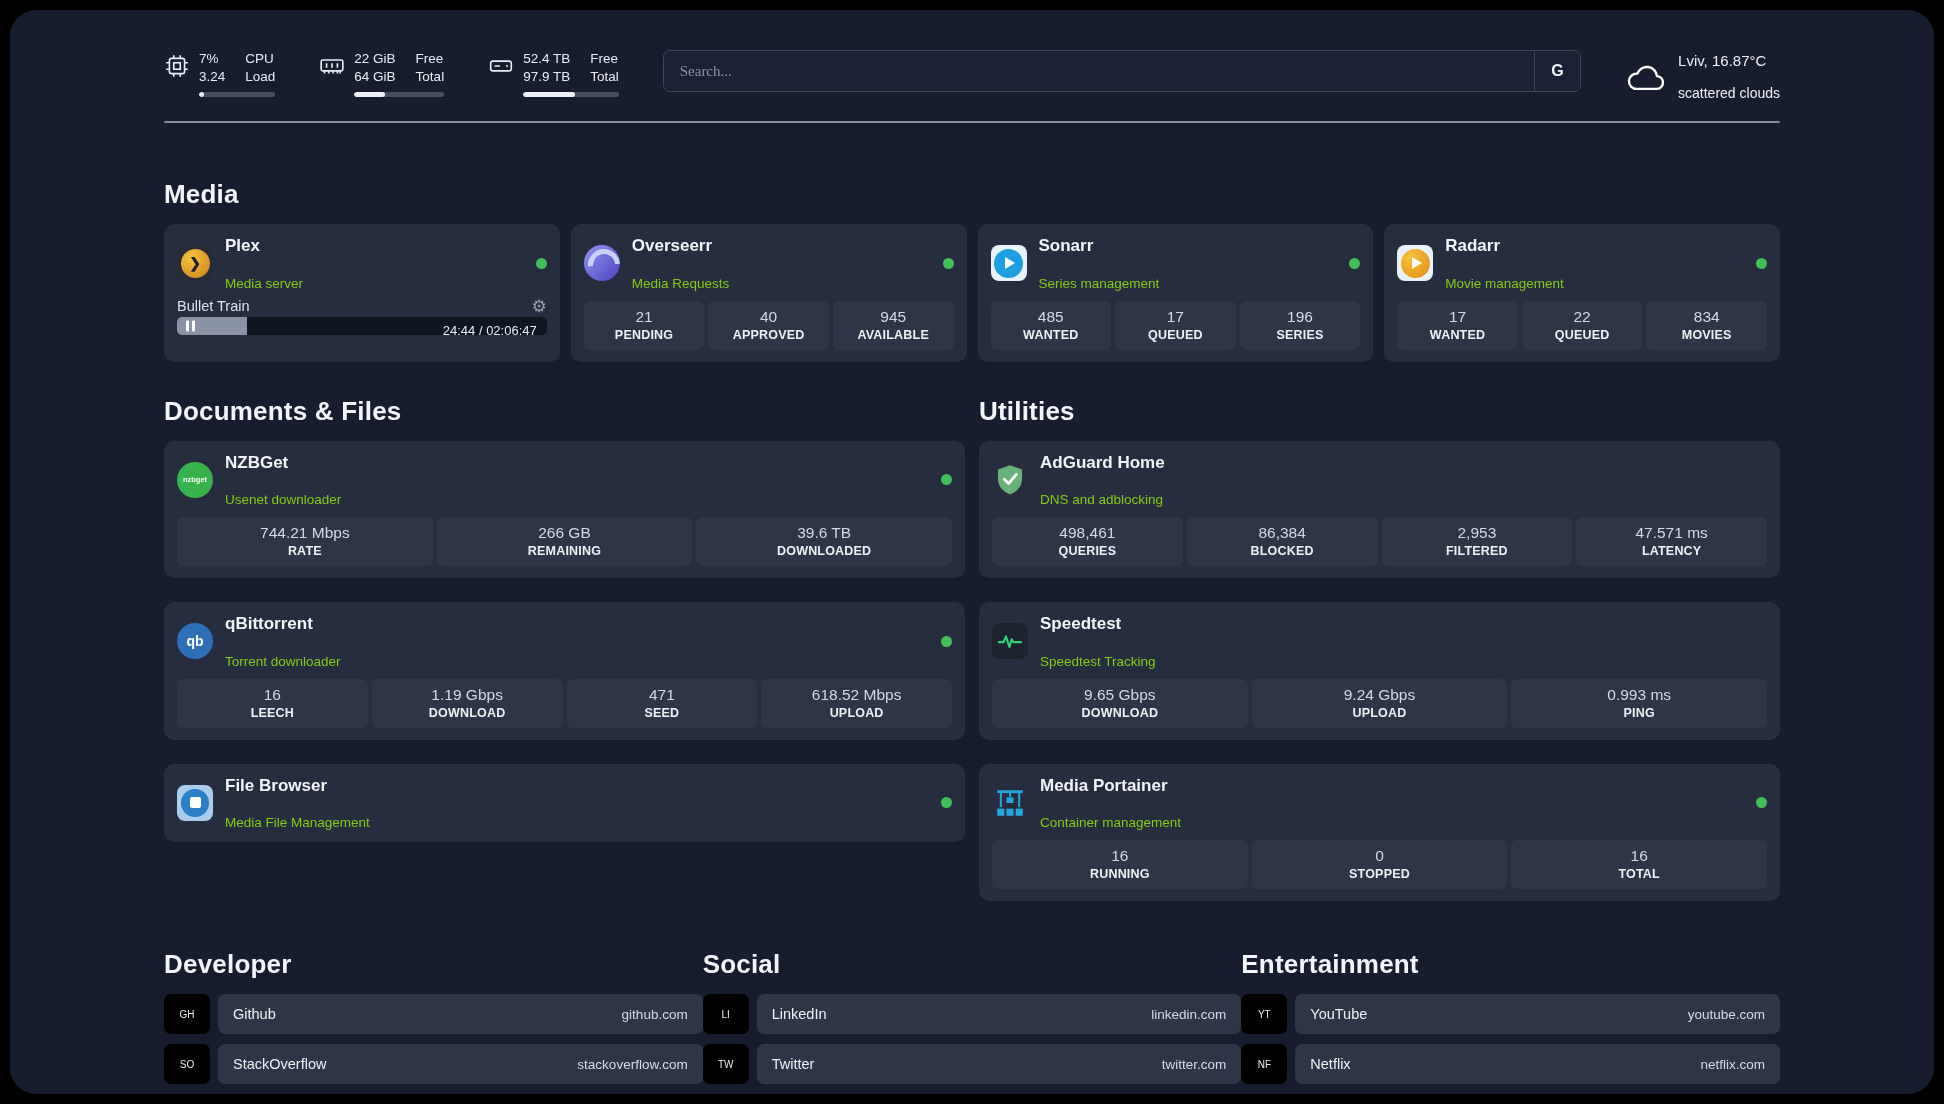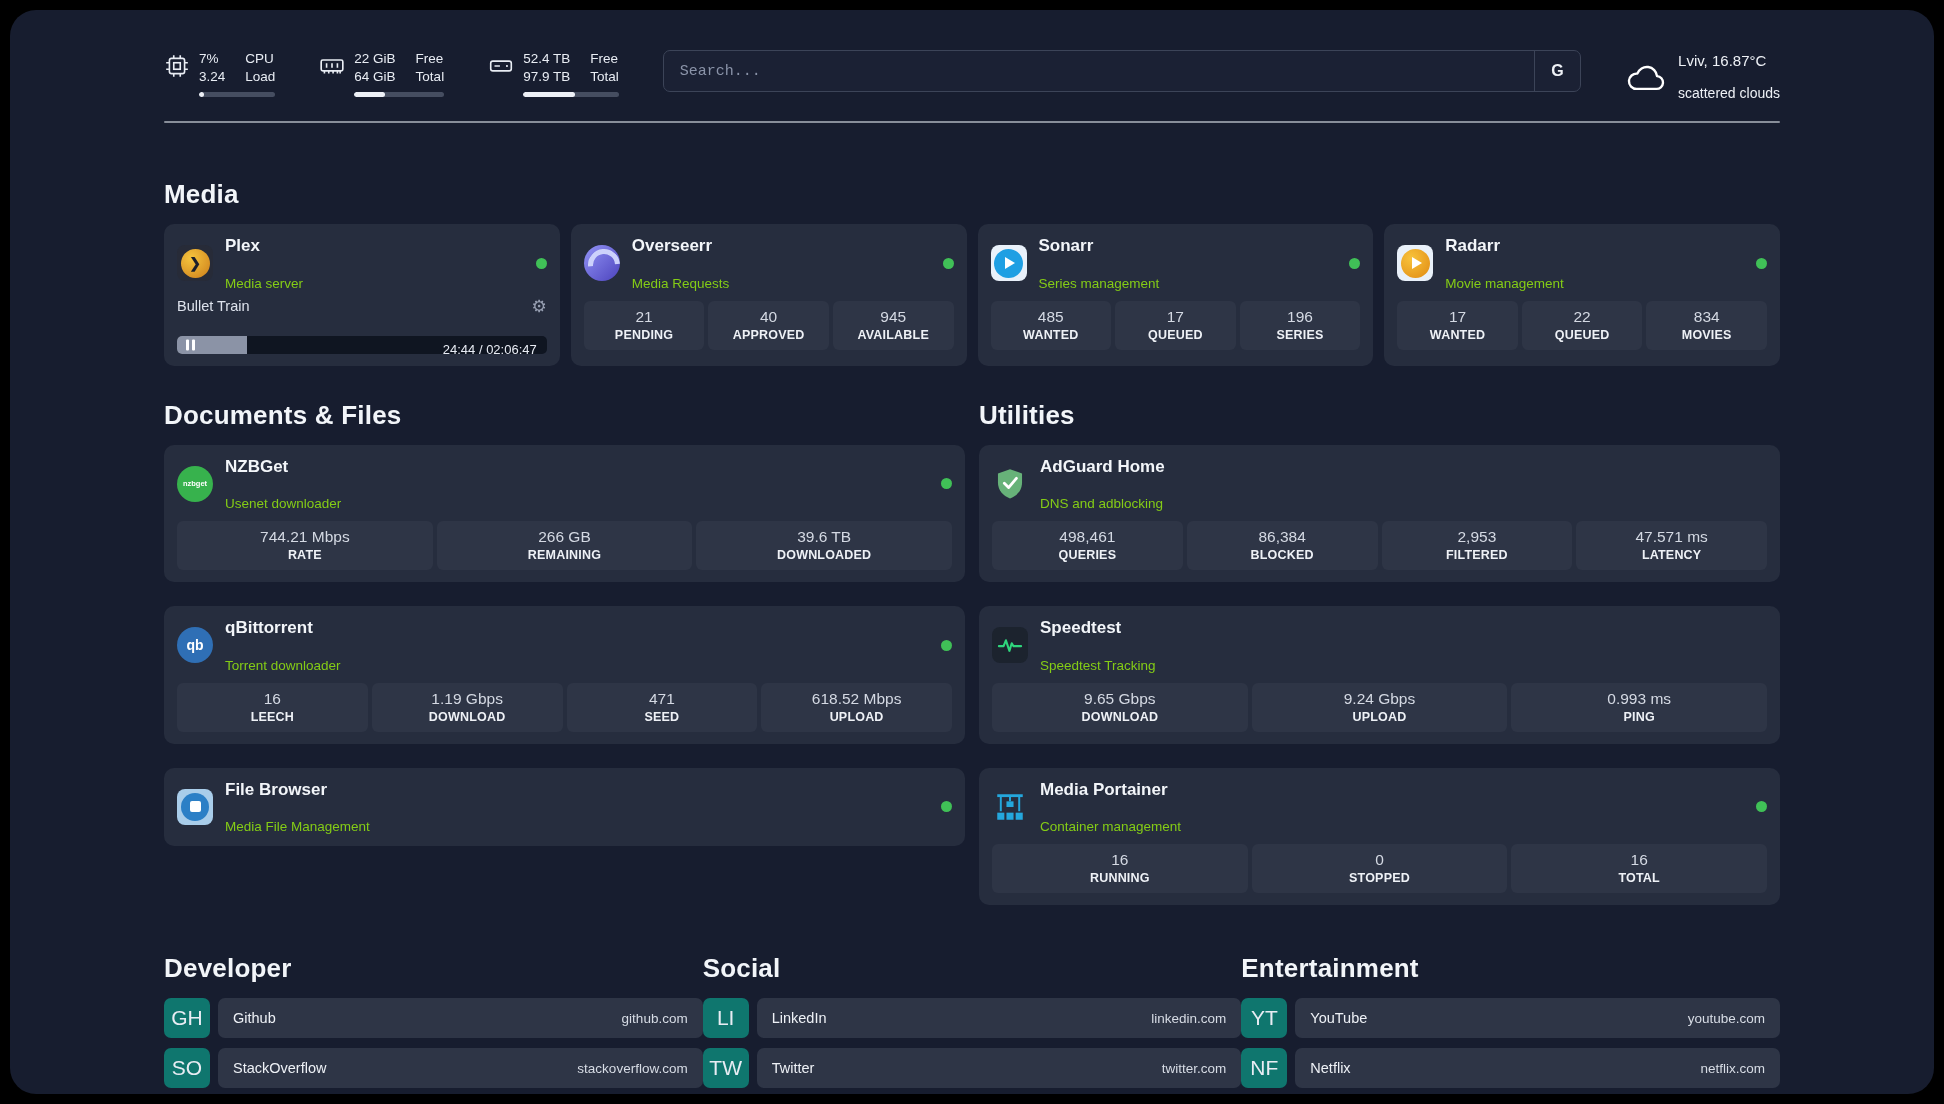--- a/index.html
+++ b/index.html
@@ -11,21 +11,21 @@
   .topbar{display:flex;align-items:flex-start;gap:44px;padding-top:40px}
   .sys{display:flex;gap:9px}
   .sys-icon{width:26px;height:26px;margin-top:3px;flex:none}
   .sys-body{display:flex;flex-direction:column}
   .sys-rows{display:flex;gap:20px}
   .sys-col{display:flex;flex-direction:column;font-size:13.5px;color:#e9edf4;line-height:1.32}
   .sys-bar{margin-top:6px;height:5px;border-radius:3px;background:#454d60;overflow:hidden}
   .sys-bar>div{height:100%;background:#edf0f6;border-radius:3px}
 
   .search{flex:1;display:flex;align-items:stretch;height:42px;border:1px solid #3c4458;border-radius:7px;background:#1b2134;overflow:hidden}
-  .search input{flex:1;background:transparent;border:0;outline:none;color:#dfe4ee;font-size:15px;padding:0 16px;font-family:Liberation Mono, monospace}
+  .search input{flex:1;background:transparent;border:0;outline:none;color:#dfe4ee;font-size:15px;padding:0 16px;font-family:Liberation Serif, serif}
   .search input::placeholder{color:#8a93a8}
   .search-engine{width:46px;display:flex;align-items:center;justify-content:center;border-left:1px solid #3c4458;color:#eef1f6;font-size:16px;font-weight:700;cursor:pointer}
 
   .weather{display:flex;align-items:center;gap:11px;margin-top:2px}
   .weather-icon{width:42px;height:34px;flex:none}
   .weather-loc{font-size:15px;color:#eef1f6}
   .weather-cond{font-size:14px;color:#eef1f6;margin-top:16px}
 
   .divider{margin-top:20px;height:2px;background:rgba(230,235,243,.55);border-radius:1px}
 
@@ -45,33 +45,33 @@
   .c3{grid-template-columns:repeat(3,1fr)}
   .c4{grid-template-columns:repeat(4,1fr)}
   .tile{background:#2e3546;border-radius:6px;text-align:center;padding:7px 5px 8px;cursor:default}
   .tile-v{font-size:15.5px;color:#d4d9e3}
   .tile-l{font-size:12.5px;font-weight:700;color:#eef1f6;margin-top:2px;letter-spacing:.2px}
 
   
   .np-row{display:flex;align-items:center;margin-top:7px}
   .np-title{font-size:14.5px;color:#dde2ec}
   .np-gear{margin-left:auto;color:#98a0b3;font-size:17px;cursor:pointer;line-height:1}
-  .player{margin-top:21px;height:18px;background:#0f1521;border-radius:5px;position:relative;overflow:hidden}
+  .player{margin-top:2px;height:18px;background:#0f1521;border-radius:5px;position:relative;overflow:hidden}
   .player-fill{position:absolute;left:0;top:0;bottom:0;background:#8b93a6}
   .pause{position:absolute;left:9px;top:50%;transform:translateY(-50%);display:flex;gap:3px;cursor:pointer}
   .pause span{width:3px;height:11px;background:#fff;border-radius:1px}
   .player-time{position:absolute;right:10px;top:0;line-height:27px;font-size:13px;color:#e8ecf4}
 
   .mid{display:grid;grid-template-columns:1fr 1fr;gap:14px;margin-top:34px}
   .col-cards{display:flex;flex-direction:column;gap:24px;margin-top:14px}
 
   .bottom{display:grid;grid-template-columns:1fr 1fr 1fr;margin-top:48px}
   .bm-list{display:flex;flex-direction:column;gap:10px;margin-top:14px}
   .bm{display:flex;align-items:center;gap:8px}
-  .bm-abbr{width:46px;height:40px;border-radius:7px;background:#0f766e;display:flex;align-items:center;justify-content:center;color:#e8ecf3;font-size:21px;flex:none;cursor:default}
+  .bm-abbr{width:46px;height:40px;border-radius:7px;background:#000000;display:flex;align-items:center;justify-content:center;color:#e8ecf3;font-size:10px;flex:none;cursor:default}
   .bm-pill{flex:1;height:40px;background:#2e3546;border-radius:7px;display:flex;align-items:center;padding:12px 15px;cursor:pointer}
   .bm-name{font-size:14.5px;color:#eef1f6}
   .bm-url{margin-left:auto;font-size:13.5px;color:#d7dce5}
 
   
   .icon-plex{border-radius:8px;background:#272b38}
   .icon-plex .circ{width:29px;height:29px;border-radius:50%;background:radial-gradient(circle at 35% 32%,#f6c53e,#cc7d1a);display:flex;align-items:center;justify-content:center;color:#1b1f2b;font-weight:700;font-size:14px}
   .icon-plex .circ::after{content:"\276F"}
   .icon-overseerr{border-radius:50%;background:linear-gradient(135deg,#9394f6,#4c43bd);position:relative;overflow:hidden}
   .icon-overseerr::after{content:"";position:absolute;width:22px;height:22px;border-radius:50%;border:5px solid #ccd1fb;border-right-color:transparent;border-bottom-color:transparent;left:4px;top:4px;transform:rotate(40deg)}

